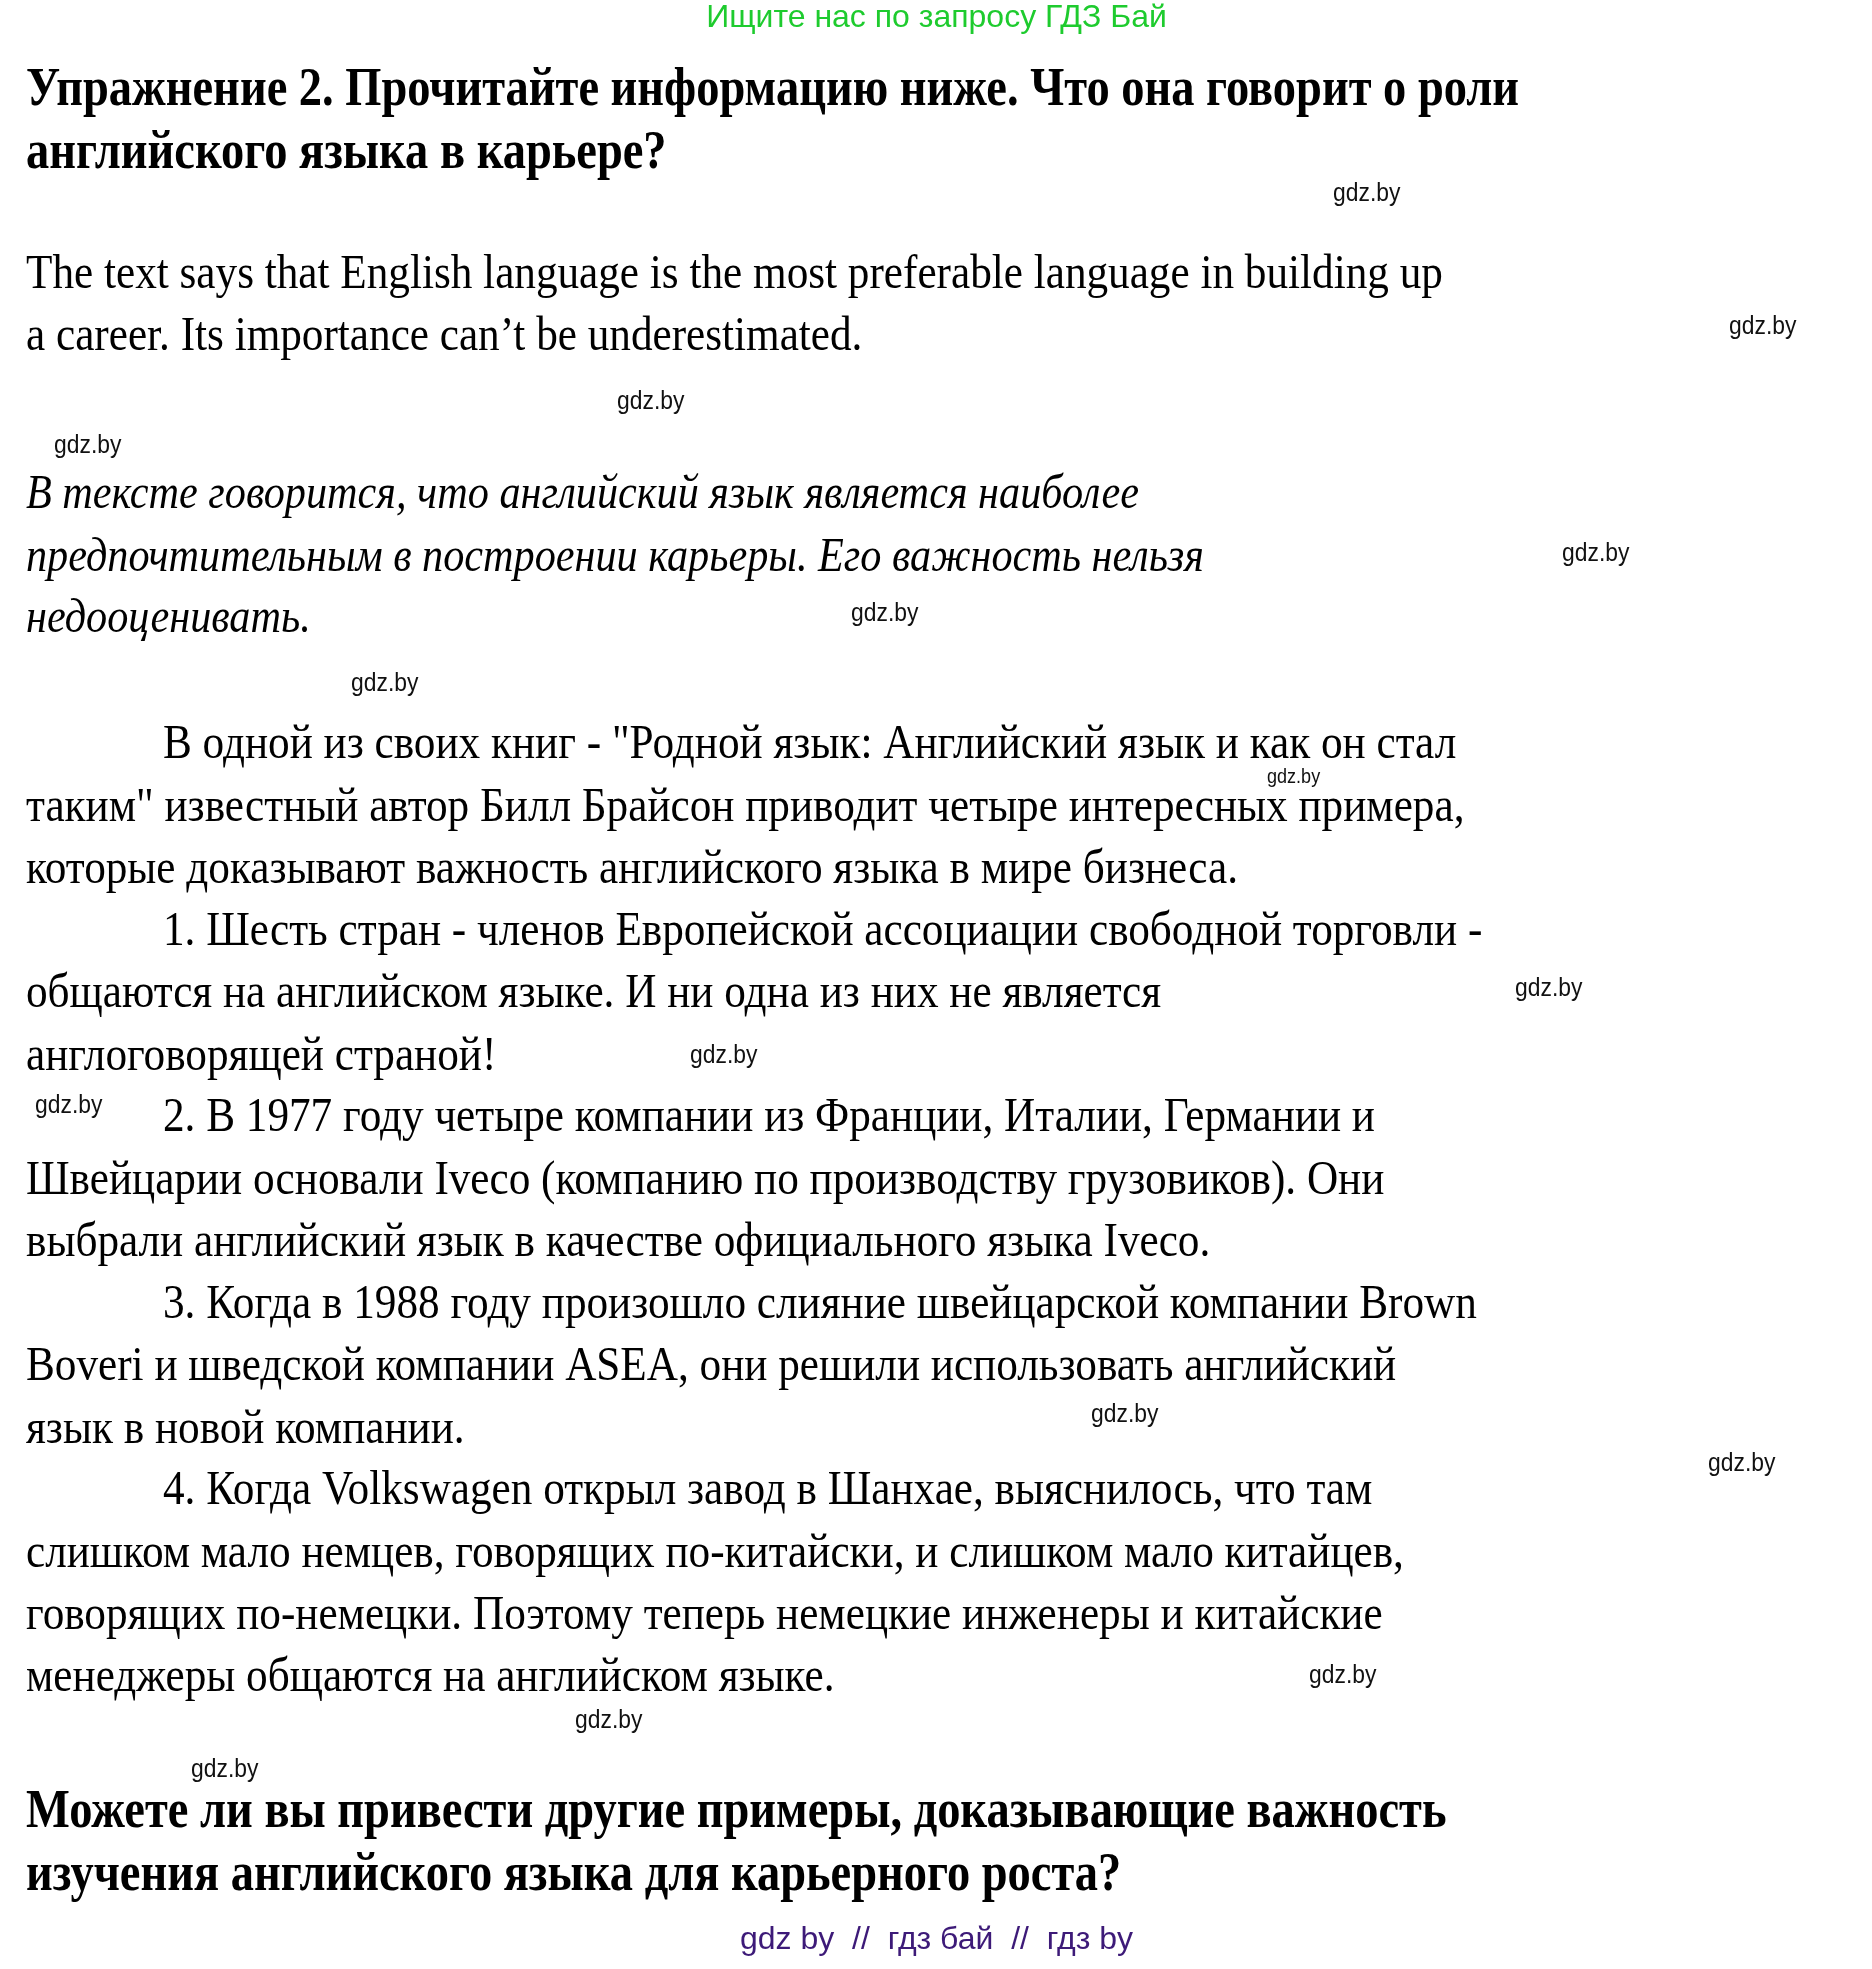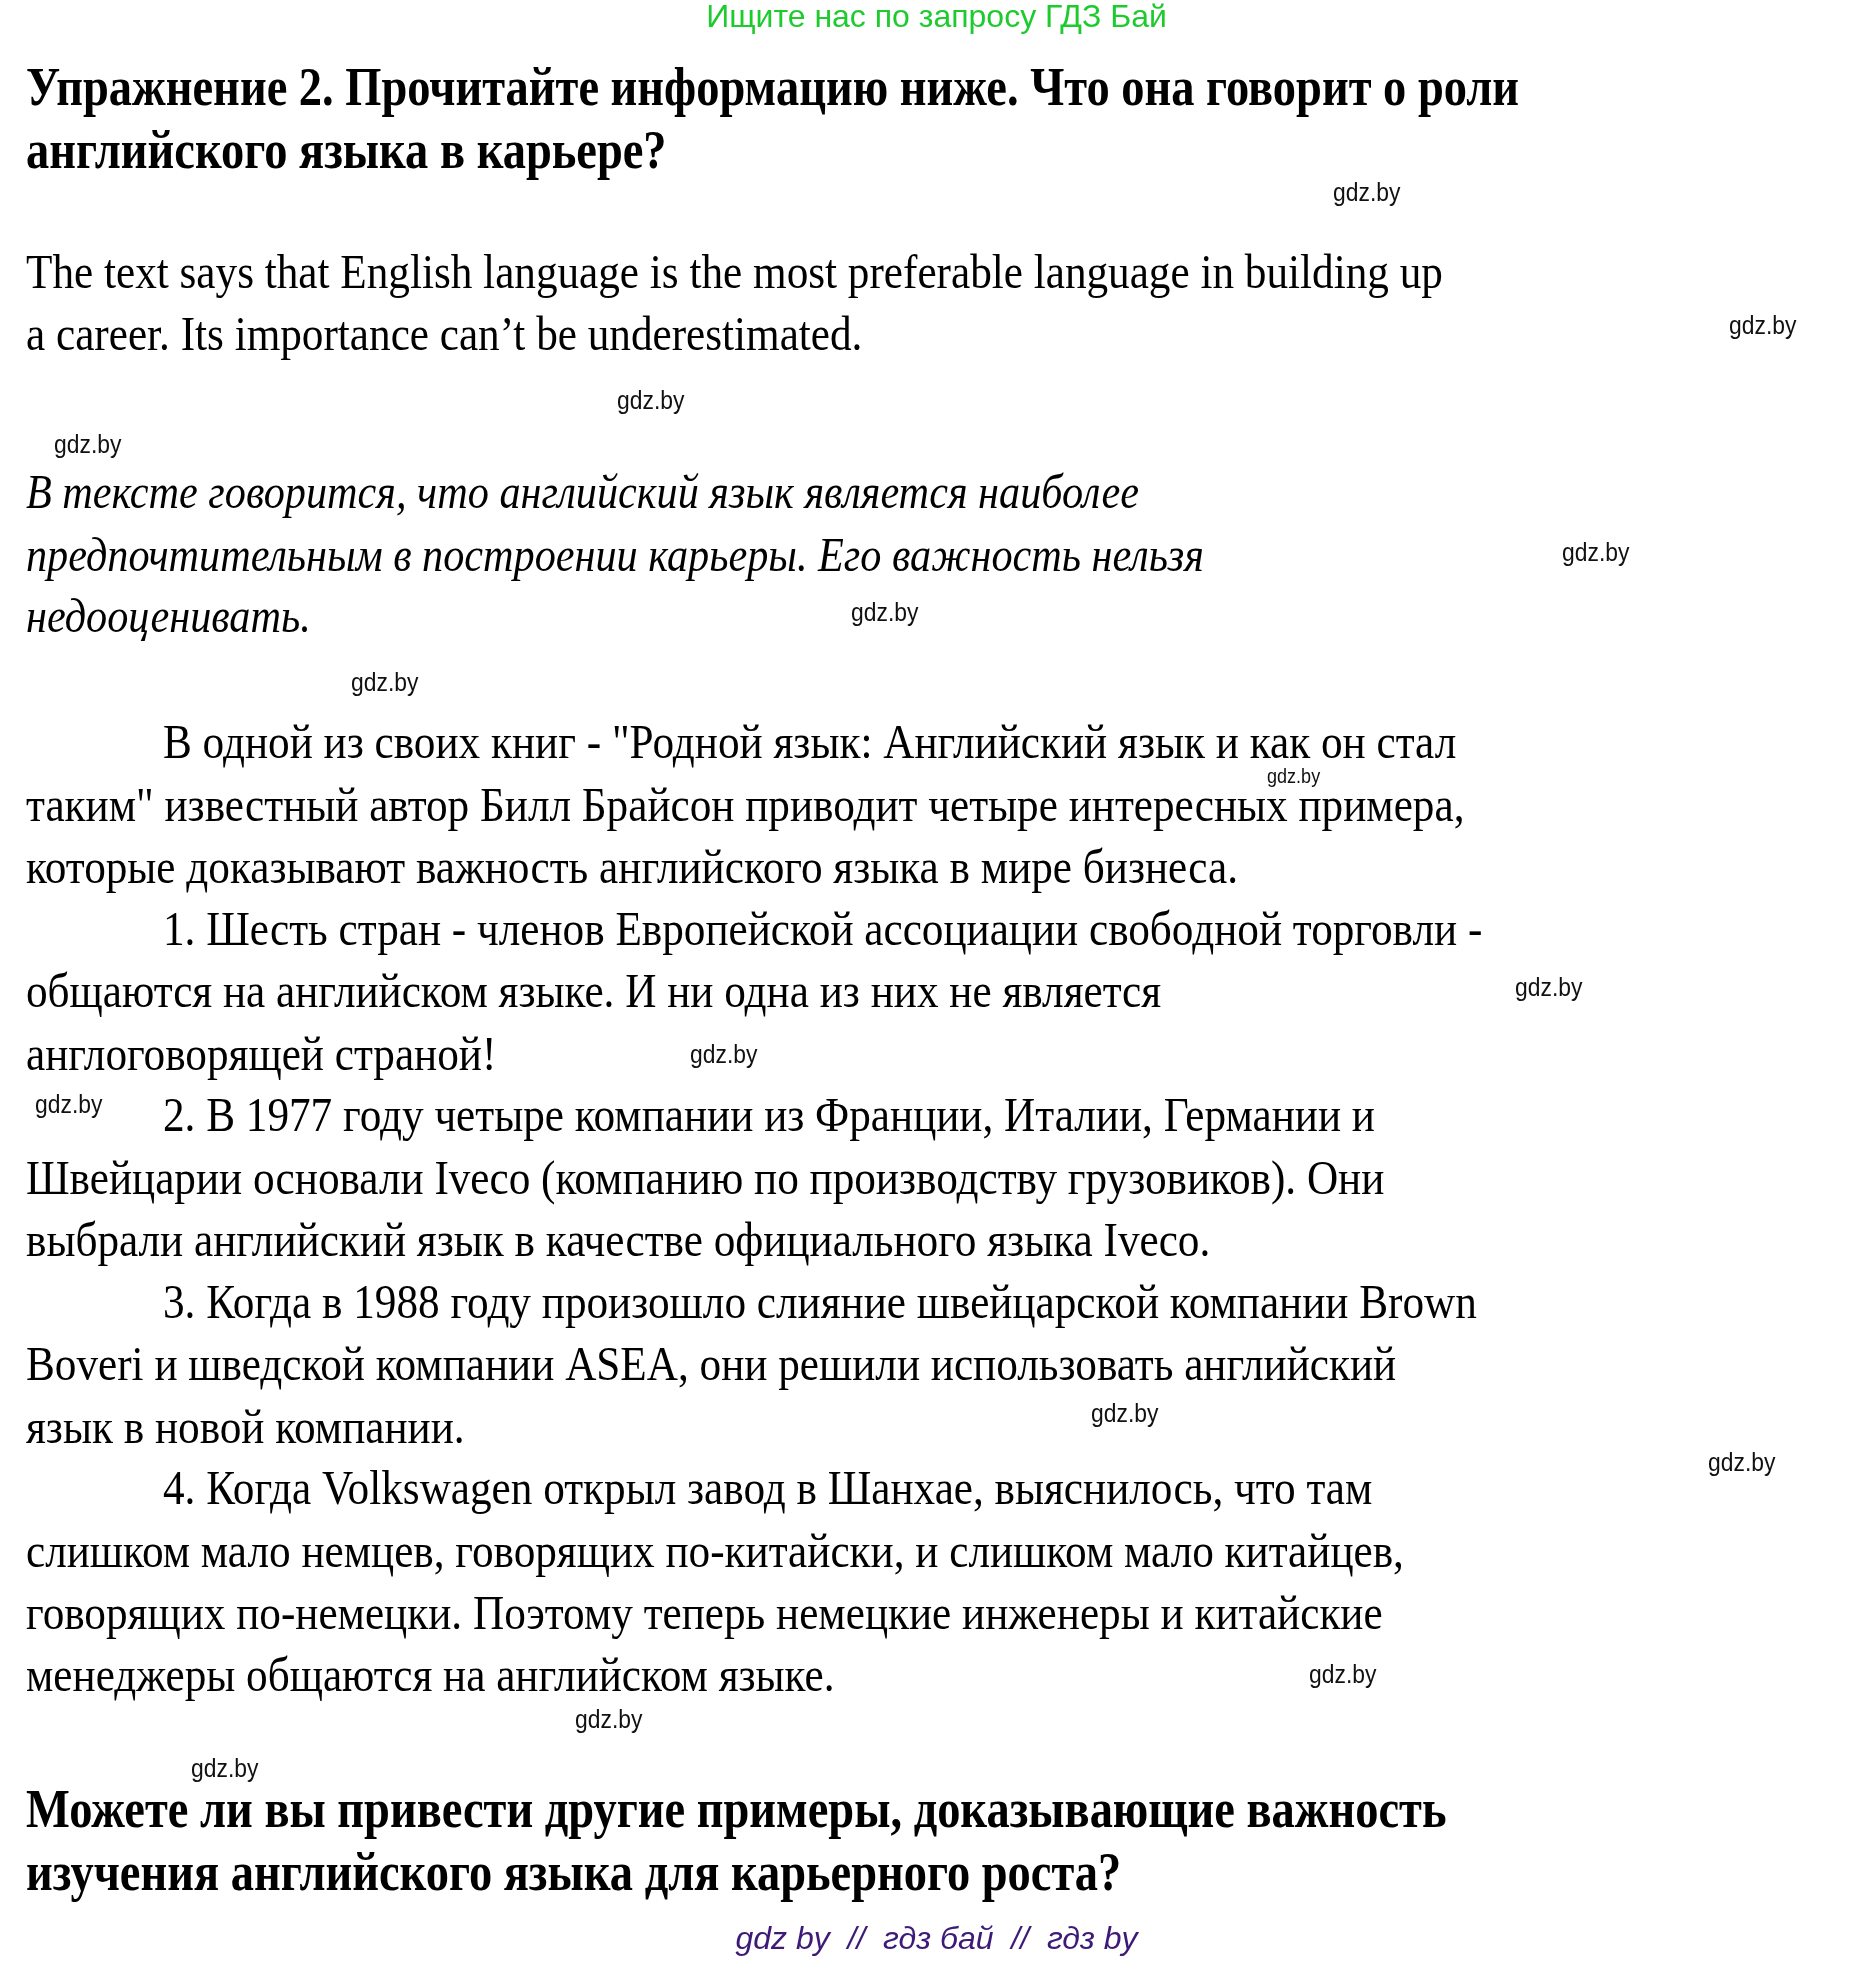--- a/index.html
+++ b/index.html
@@ -61,14 +61,14 @@
 <div class="abs serif bodyc" style="left:26px;top:1520px;">слишком мало немцев, говорящих по-китайски, и слишком мало китайцев,</div>
 <div class="abs serif bodyc" style="left:26px;top:1582px;">говорящих по-немецки. Поэтому теперь немецкие инженеры и китайские</div>
 <div class="abs serif bodyc" style="left:26px;top:1644px;">менеджеры общаются на английском языке.</div>
 <div class="abs sans wm" style="left:1309px;top:1659px;">gdz.by</div>
 <div class="abs sans wm" style="left:575px;top:1704px;">gdz.by</div>
 <div class="abs sans wm" style="left:191px;top:1753px;">gdz.by</div>
 
 <div class="abs serif heading" style="top:1778px;">Можете ли вы привести другие примеры, доказывающие важность</div>
 <div class="abs serif heading" style="top:1841px;">изучения английского языка для карьерного роста?</div>
 
-<div class="abs sans footer" style="white-space:pre;font-style:italic;">gdz by  //  гдз бай  //  гдз by</div>
+<div class="abs sans footer" style="white-space:pre;">gdz by  //  гдз бай  //  гдз by</div>
 
 
 </body></html>

